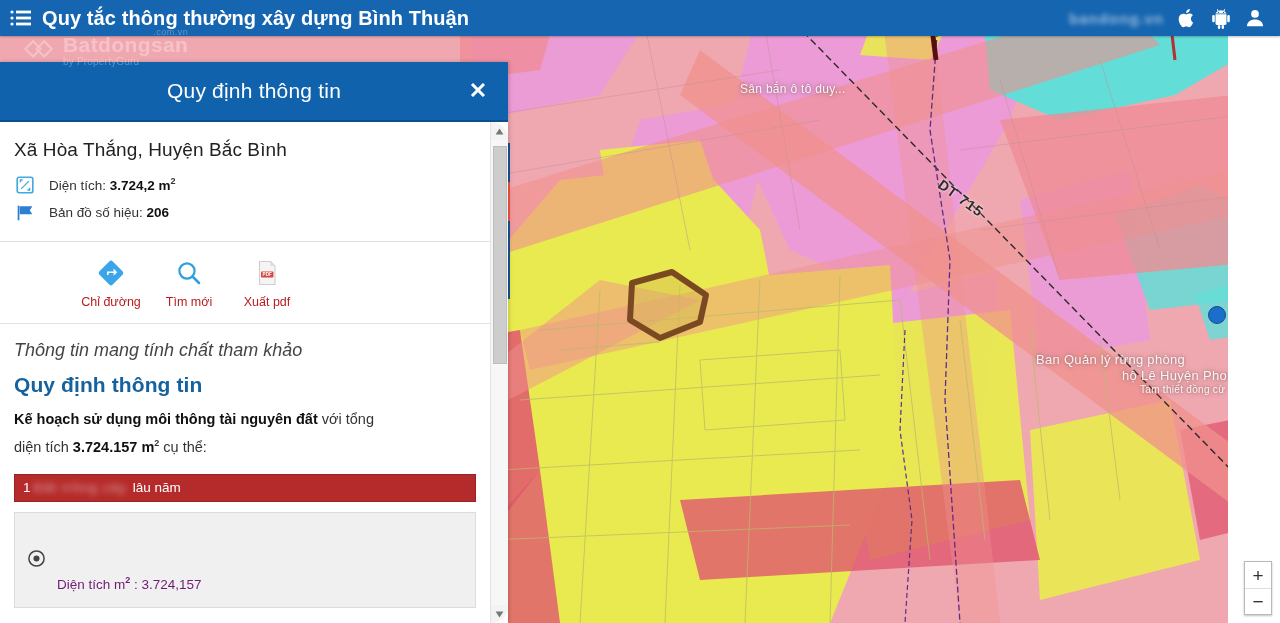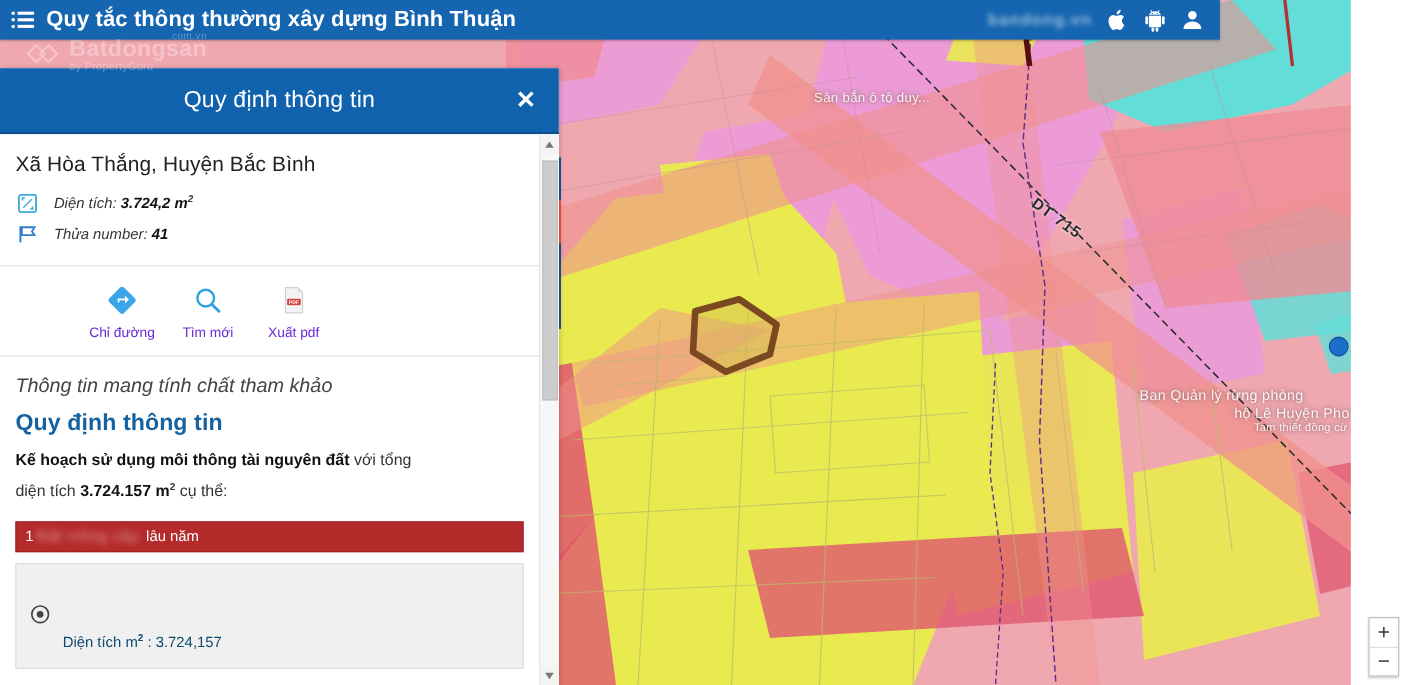--- a/index.html
+++ b/index.html
@@ -36,21 +36,21 @@
     text-shadow: 0 0 3px rgba(255,255,255,.95);
     font-weight: bold;
     font-size: 14px;
     filter: none;
     opacity: 1;
     letter-spacing: 1px;
   }
 
   
   .topbar {
-    position: absolute; left: 0; top: 0; width: 1109px; height: 36px;
+    position: absolute; left: 0; top: 0; width: 1280px; height: 36px;
     background: #1565b0;
     display: flex; align-items: center;
     z-index: 40;
     box-shadow: 0 1px 2px rgba(0,0,0,.25);
   }
   .hamburger {
     width: 42px; height: 36px;
     display: flex; align-items: center; justify-content: center;
     cursor: pointer;
   }
@@ -117,55 +117,56 @@
   }
   .panel-close {
     position: absolute; right: 18px; top: 50%; transform: translateY(-50%);
     color: #fff; font-size: 22px; font-weight: bold;
     cursor: pointer; line-height: 1;
     width: 24px; text-align: center;
   }
   .panel-body {
     flex: 1; position: relative; overflow: hidden;
     background: #fff;
+    border-radius: 17px;
   }
   .panel-scroll {
     position: absolute; left: 0; top: 0; right: 18px; bottom: 0;
     overflow: hidden;
   }
 
   .parcel-title {
     font-size: 19px; color: #222; padding: 17px 16px 10px 14px;
     letter-spacing: .1px;
   }
   .facts { padding: 0 14px 14px 14px; }
   .fact-row {
     display: flex; align-items: center; gap: 13px;
-    padding: 3px 0; color: #333; font-size: 13.5px; font-style: italic;
+    padding: 3px 0; color: #333; font-size: 13.5px;
   }
   .fact-ico { width: 22px; height: 22px; flex: none; display:block; }
   .fact-text { line-height: 1.35; }
   .fact-text b { font-weight: bold; color: #111; }
   .sup { font-size: 9px; vertical-align: super; font-weight: bold; }
 
   .divider { height: 1px; background: #e2e2e2; margin: 0; }
 
   .actions {
     display: flex; align-items: flex-start;
     padding: 16px 0 14px 0;
     gap: 0;
   }
   .action {
     width: 78px; margin-left: 0;
     display: flex; flex-direction: column; align-items: center; gap: 7px;
     cursor: pointer;
   }
   .actions .action:first-child { margin-left: 72px; }
   .action-ico { width: 30px; height: 30px; display:block; }
-  .action-label { font-size: 12.5px; color: #6d28d9; white-space: nowrap; }
+  .action-label { font-size: 12.5px; color: #b91c1c; white-space: nowrap; }
 
   .note {
     padding: 16px 14px 4px 14px;
     font-style: italic; font-size: 18px; color: #444;
   }
   .section-title {
     padding: 8px 14px 6px 14px;
     color: #15629f; font-size: 21px; font-weight: bold;
     letter-spacing: .1px;
   }
@@ -193,21 +194,21 @@
   .red-bar .num { margin-right: 3px; }
 
   .detail-box {
     margin: 10px 14px 0 14px;
     background: #f0f0f0;
     border: 1px solid #dcdcdc;
     padding: 14px 12px 16px 12px;
     display: flex; align-items: center; gap: 11px;
   }
   .radio-ico { width: 19px; height: 19px; flex: none; }
-  .detail-text { font-size: 13.5px; color: #0c4a6e; margin-top: 48px; }
+  .detail-text { font-size: 13.5px; color: #701a75; margin-top: 48px; }
 
   
   .scrollbar {
     position: absolute; right: 0; top: 0; width: 18px; bottom: 0;
     background: #f7f7f7; border-left: 1px solid #e3e3e3;
     display: flex; flex-direction: column; align-items: center;
     cursor: pointer;
   }
   .sb-arrow {
     width: 18px; height: 18px; flex: none;
@@ -470,31 +471,31 @@
               <polyline points="7,9 7,6.6 9.4,6.6" fill="none" stroke="#3fa9e0" stroke-width="1.6"></polyline>
               <polyline points="17,15 17,17.4 14.6,17.4" fill="none" stroke="#3fa9e0" stroke-width="1.6"></polyline>
               <line x1="7.8" y1="16.2" x2="16.2" y2="7.8" stroke="#3fa9e0" stroke-width="1.4"></line>
             </svg>
             <div class="fact-text">
               <span>Diện tích:</span>
               <b>3.724,2 m</b><span class="sup">2</span>
             </div>
           </div>
 
-
           <div class="fact-row">
             <svg class="fact-ico" viewBox="0 0 24 24">
               <rect x="4" y="4" width="1.9" height="16" fill="#2f7fd0"></rect>
-              <path d="M6.4 5 L19 5 L16.4 9.2 L19 12.8 L6.4 12.8 Z" fill="none" stroke="#2f7fd0" stroke-width="1.8"></path>
+              <path d="M6.2 4.6 L20 4.6 L17.2 9.2 L20 13.4 L6.2 13.4 Z" fill="#2f7fd0"></path>
             </svg>
             <div class="fact-text">
-              <span>Thửa number:</span>
-              <b>41</b>
+              <span>Bản đồ số hiệu:</span>
+              <b>206</b>
             </div>
           </div>
+
         </div>
 
         <div class="divider"></div>
 
         <div class="actions">
           <div class="action">
             <svg class="action-ico" viewBox="0 0 30 30">
               <rect x="5.6" y="5.6" width="18.8" height="18.8" rx="2.5" transform="rotate(45 15 15)" fill="#3aa5e8"></rect>
               <path d="M11 17 L11 13.4 L17.6 13.4 L17.6 10.6 L21.2 14.2 L17.6 17.8 L17.6 15 L12.6 15 L12.6 17 Z" fill="#ffffff"></path>
             </svg>

